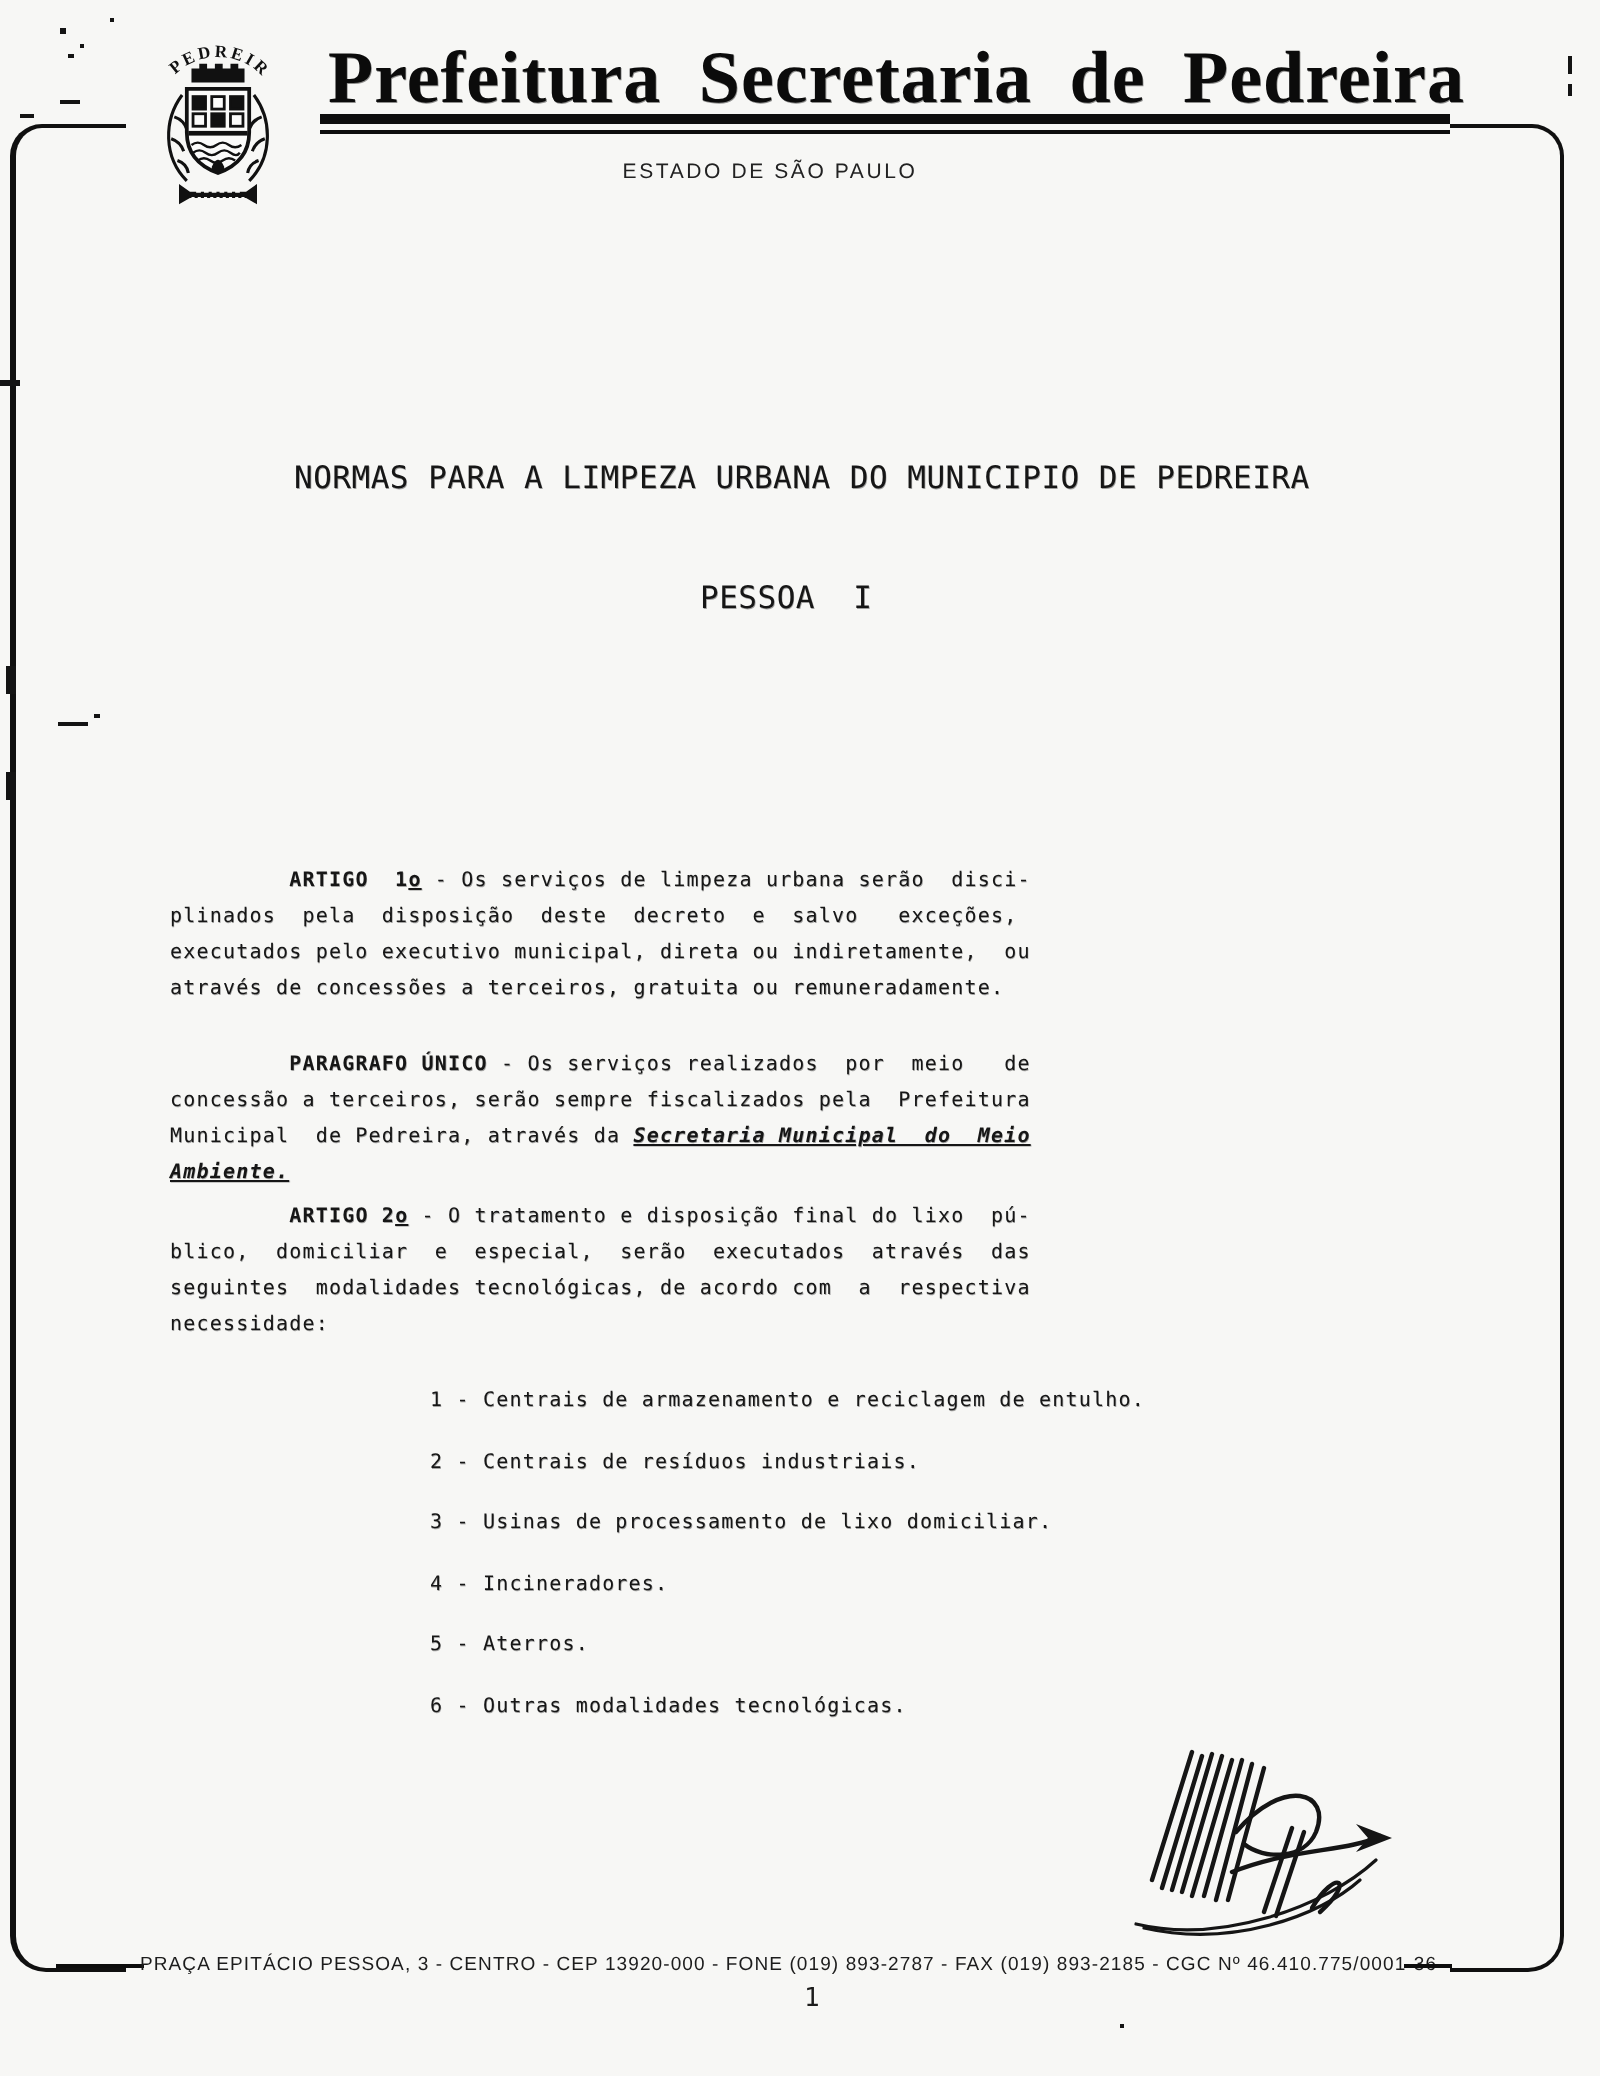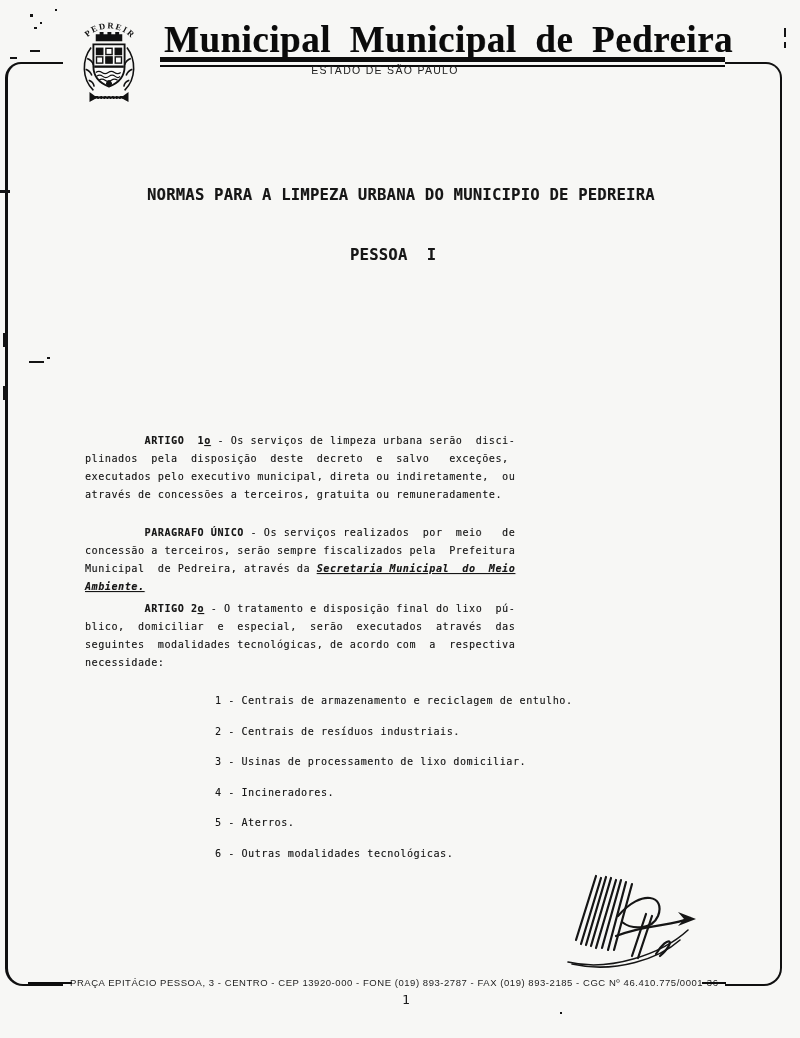--- a/index.html
+++ b/index.html
@@ -22,22 +22,22 @@
         border-right:2px solid #101010;border-top:2px solid #101010;border-bottom:2px solid #101010;
         border-top-right-radius:16px;border-bottom-right-radius:18px;}
   
   .tblock{white-space:pre;}
   .tline{white-space:pre;line-height:18px;font-size:10px;letter-spacing:.6px;
         text-shadow:.3px .3px 0 rgba(25,25,25,.38);}
   .seg-n{font-weight:normal;}
   .seg-b{font-weight:bold;}
   .seg-bu{font-weight:bold;text-decoration:underline;}
   .seg-bi{font-weight:bold;font-style:italic;text-decoration:underline;}
-  .doc-heading{font-size:15.5px;font-weight:bold;letter-spacing:.25px;white-space:pre;
-        text-shadow:.35px .35px 0 rgba(25,25,25,.4);}
+  .doc-heading{font-size:15.5px;font-weight:normal;letter-spacing:.25px;white-space:pre;
+        text-shadow:.35px .35px 0 rgba(25,25,25,.4);margin-top:44px;}
   .list .tline{margin-bottom:12.5px;margin-left:40px;}
   
   .footer-line{font-family:"Liberation Sans",sans-serif;font-size:9.5px;letter-spacing:.55px;
         color:#1c1c1c;white-space:nowrap;text-align:center;}
   .page-num{font-size:13px;color:#1c1c1c;}
   .noise{background:#141414;position:absolute;}
 </style>
 </head>
 <body>
 
@@ -73,24 +73,24 @@
       <path d="M22,58 q6,2 8,8 M20,72 q6,2 8,8 M24,86 q6,2 7,8"></path>
       <path d="M78,58 q-6,2 -8,8 M80,72 q-6,2 -8,8 M76,86 q-6,2 -7,8"></path>
     </g>
     <path d="M25,101 l7,5 h36 l7,-5 v13 l-7,-4 h-36 l-7,4 z" fill="#111"></path>
     <g stroke="#f7f7f5" stroke-width="1.2">
       <line x1="36" y1="106" x2="64" y2="106" stroke-dasharray="3,2"></line>
       <line x1="33" y1="110" x2="67" y2="110" stroke-dasharray="2,2"></line>
     </g>
   </svg>
 
-  <div class="abs brand-title" style="left:164px;top:18px;">Municipal Municipal de Pedreira</div>
+  <div class="abs brand-title" style="left:164px;top:18px;">Prefeitura Secretaria de Pedreira</div>
   <div class="abs rule-thick" style="left:160px;top:57px;width:565px;"></div>
   <div class="abs rule-thin" style="left:160px;top:65px;width:565px;"></div>
-  <div class="abs estado" style="left:270px;top:64px;width:230px;">ESTADO DE SÃO PAULO</div>
+  <div class="abs estado" style="left:270px;top:80px;width:230px;">ESTADO DE SÃO PAULO</div>
 
   <div class="abs frame-left"></div>
   <div class="abs frame-right"></div>
 
   <div class="abs doc-heading" style="left:147px;top:186px;">NORMAS PARA A LIMPEZA URBANA DO MUNICIPIO DE PEDREIRA</div>
   <div class="abs doc-heading" style="left:350px;top:246px;">PESSOA  I</div>
 
   <div class="abs tblock" style="left:85px;top:432px;"><div class="tline"><span class="seg-n">         </span><span class="seg-b">ARTIGO  1</span><span class="seg-bu">o</span><span class="seg-n"> - Os serviços de limpeza urbana serão  disci-</span></div><div class="tline"><span class="seg-n">plinados  pela  disposição  deste  decreto  e  salvo   exceções,</span></div><div class="tline"><span class="seg-n">executados pelo executivo municipal, direta ou indiretamente,  ou</span></div><div class="tline"><span class="seg-n">através de concessões a terceiros, gratuita ou remuneradamente.</span></div></div>
   <div class="abs tblock" style="left:85px;top:524px;"><div class="tline"><span class="seg-n">         </span><span class="seg-b">PARAGRAFO ÚNICO</span><span class="seg-n"> - Os serviços realizados  por  meio   de</span></div><div class="tline"><span class="seg-n">concessão a terceiros, serão sempre fiscalizados pela  Prefeitura</span></div><div class="tline"><span class="seg-n">Municipal  de Pedreira, através da </span><span class="seg-bi">Secretaria Municipal  do  Meio</span></div><div class="tline"><span class="seg-bi">Ambiente.</span></div></div>
   <div class="abs tblock" style="left:85px;top:600px;"><div class="tline"><span class="seg-n">         </span><span class="seg-b">ARTIGO 2</span><span class="seg-bu">o</span><span class="seg-n"> - O tratamento e disposição final do lixo  pú-</span></div><div class="tline"><span class="seg-n">blico,  domiciliar  e  especial,  serão  executados  através  das</span></div><div class="tline"><span class="seg-n">seguintes  modalidades tecnológicas, de acordo com  a  respectiva</span></div><div class="tline"><span class="seg-n">necessidade:</span></div></div>

